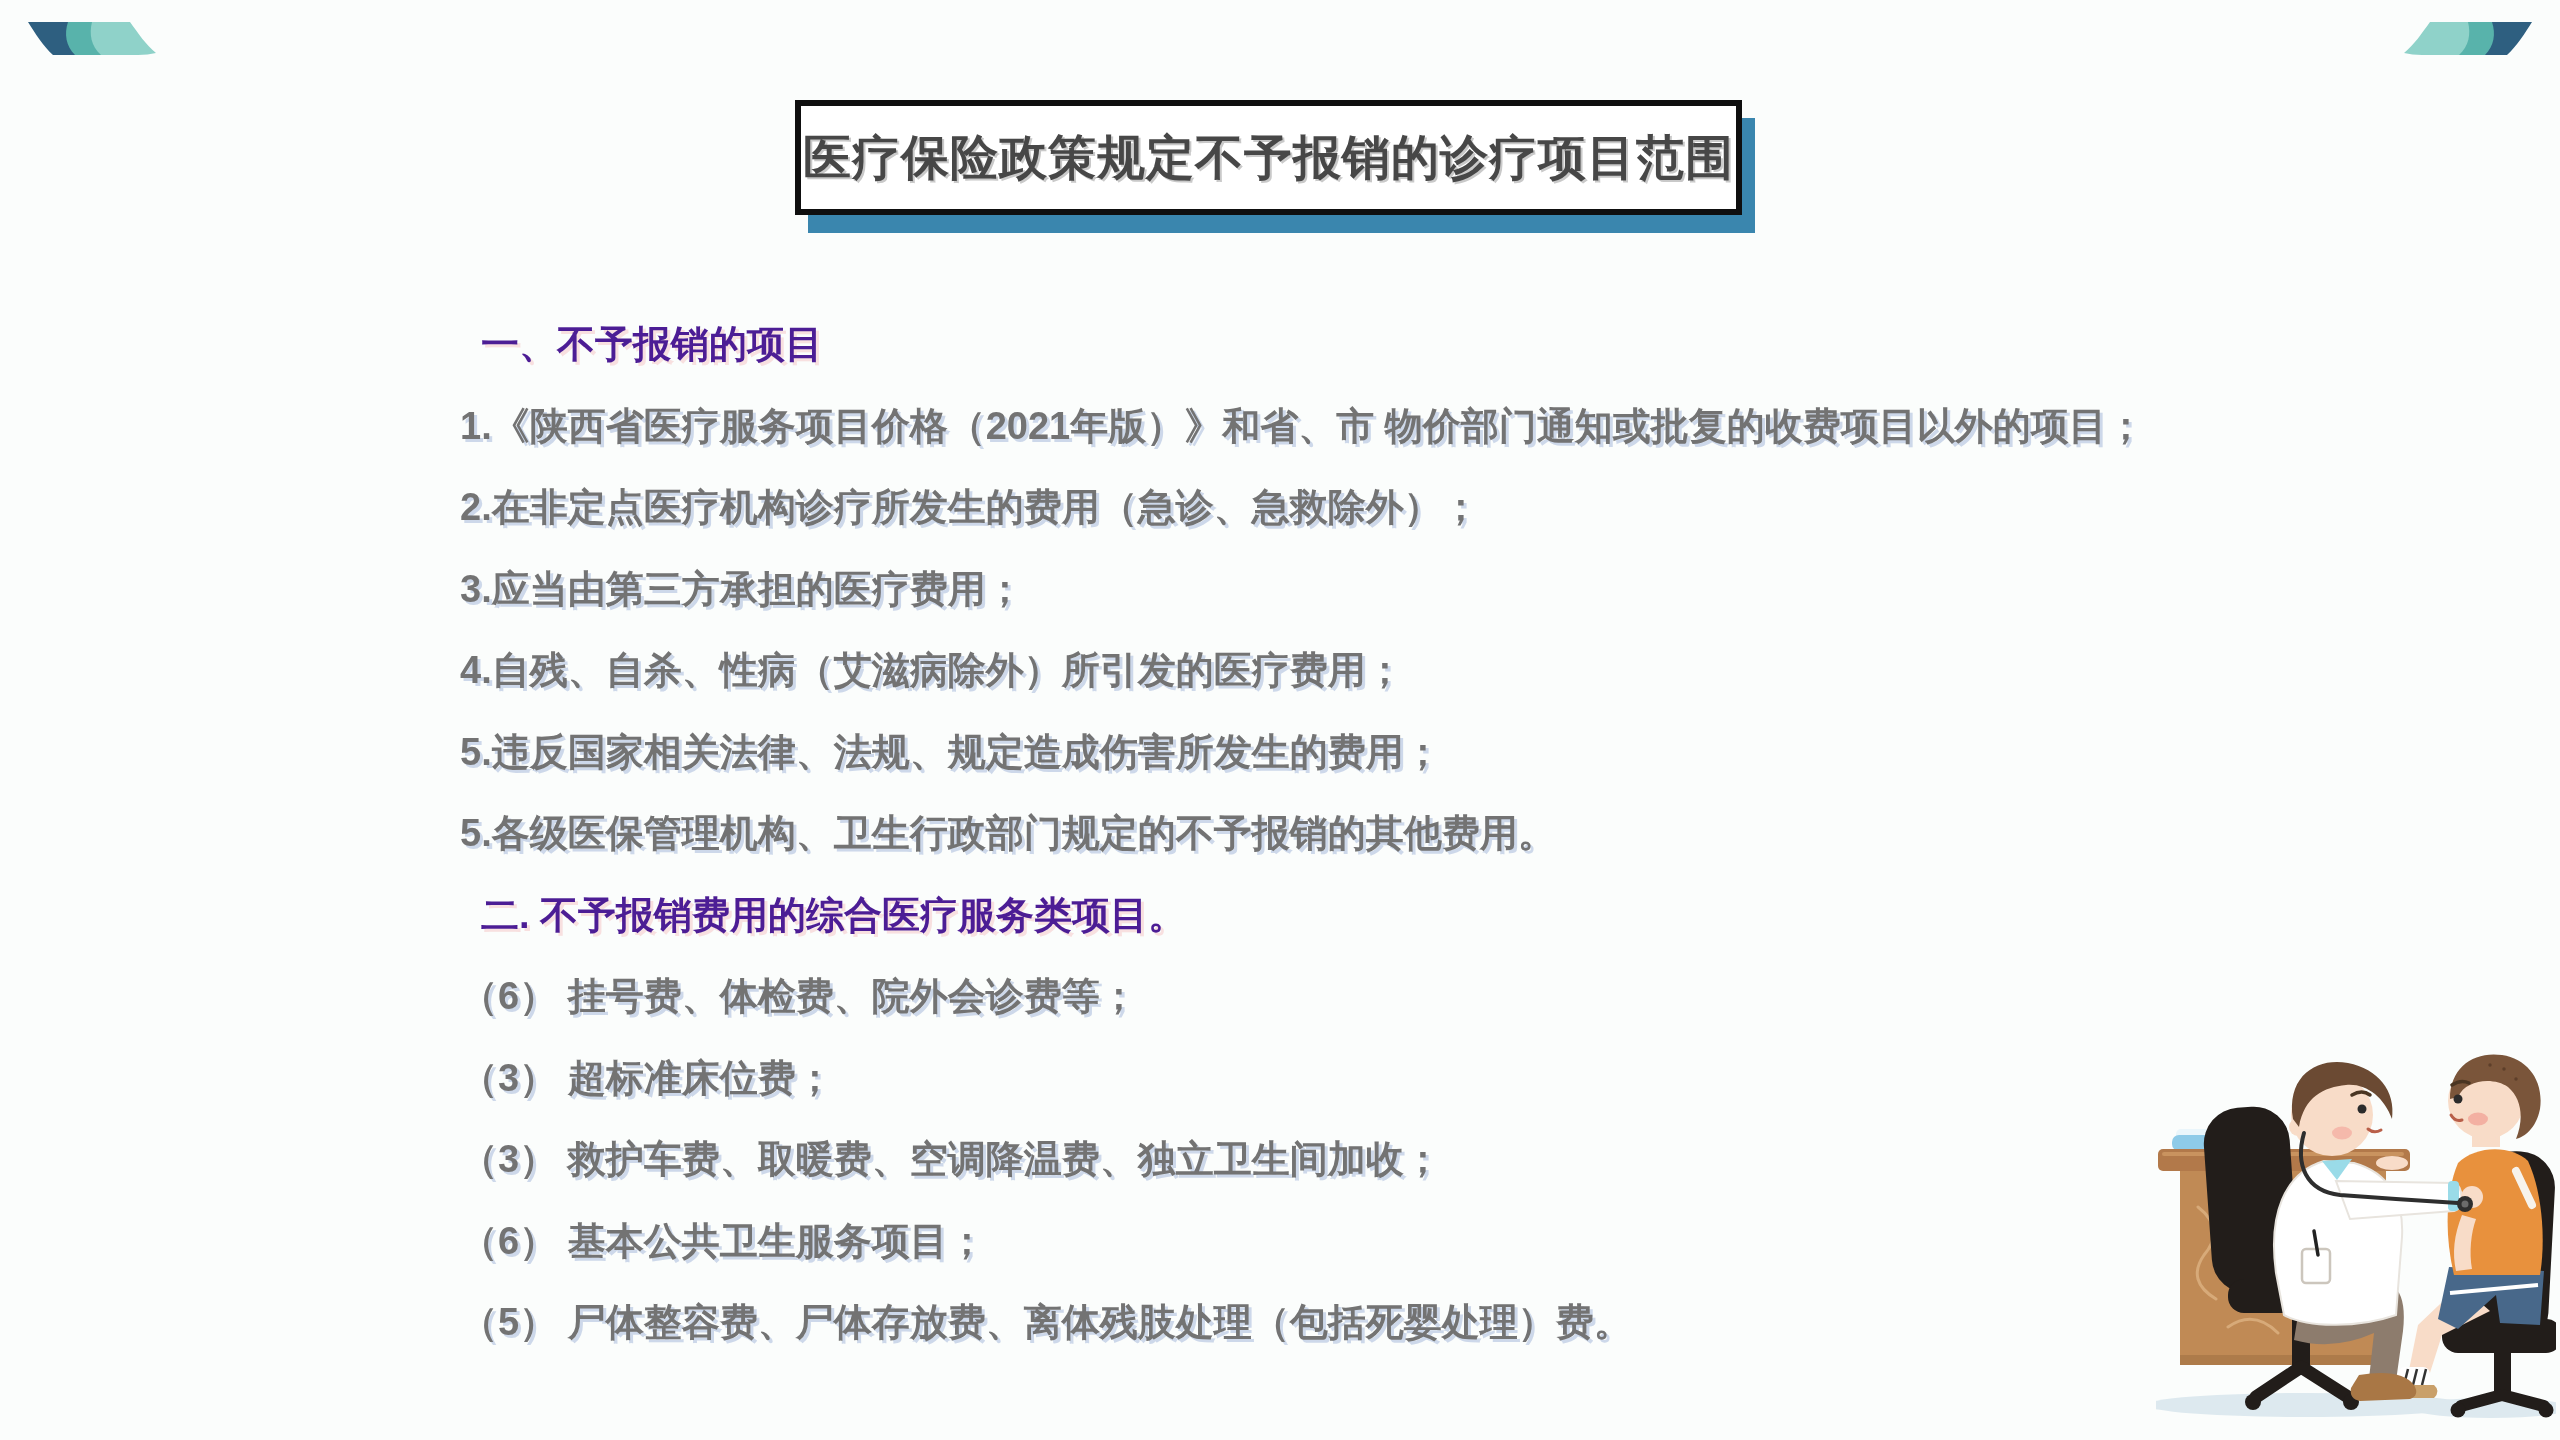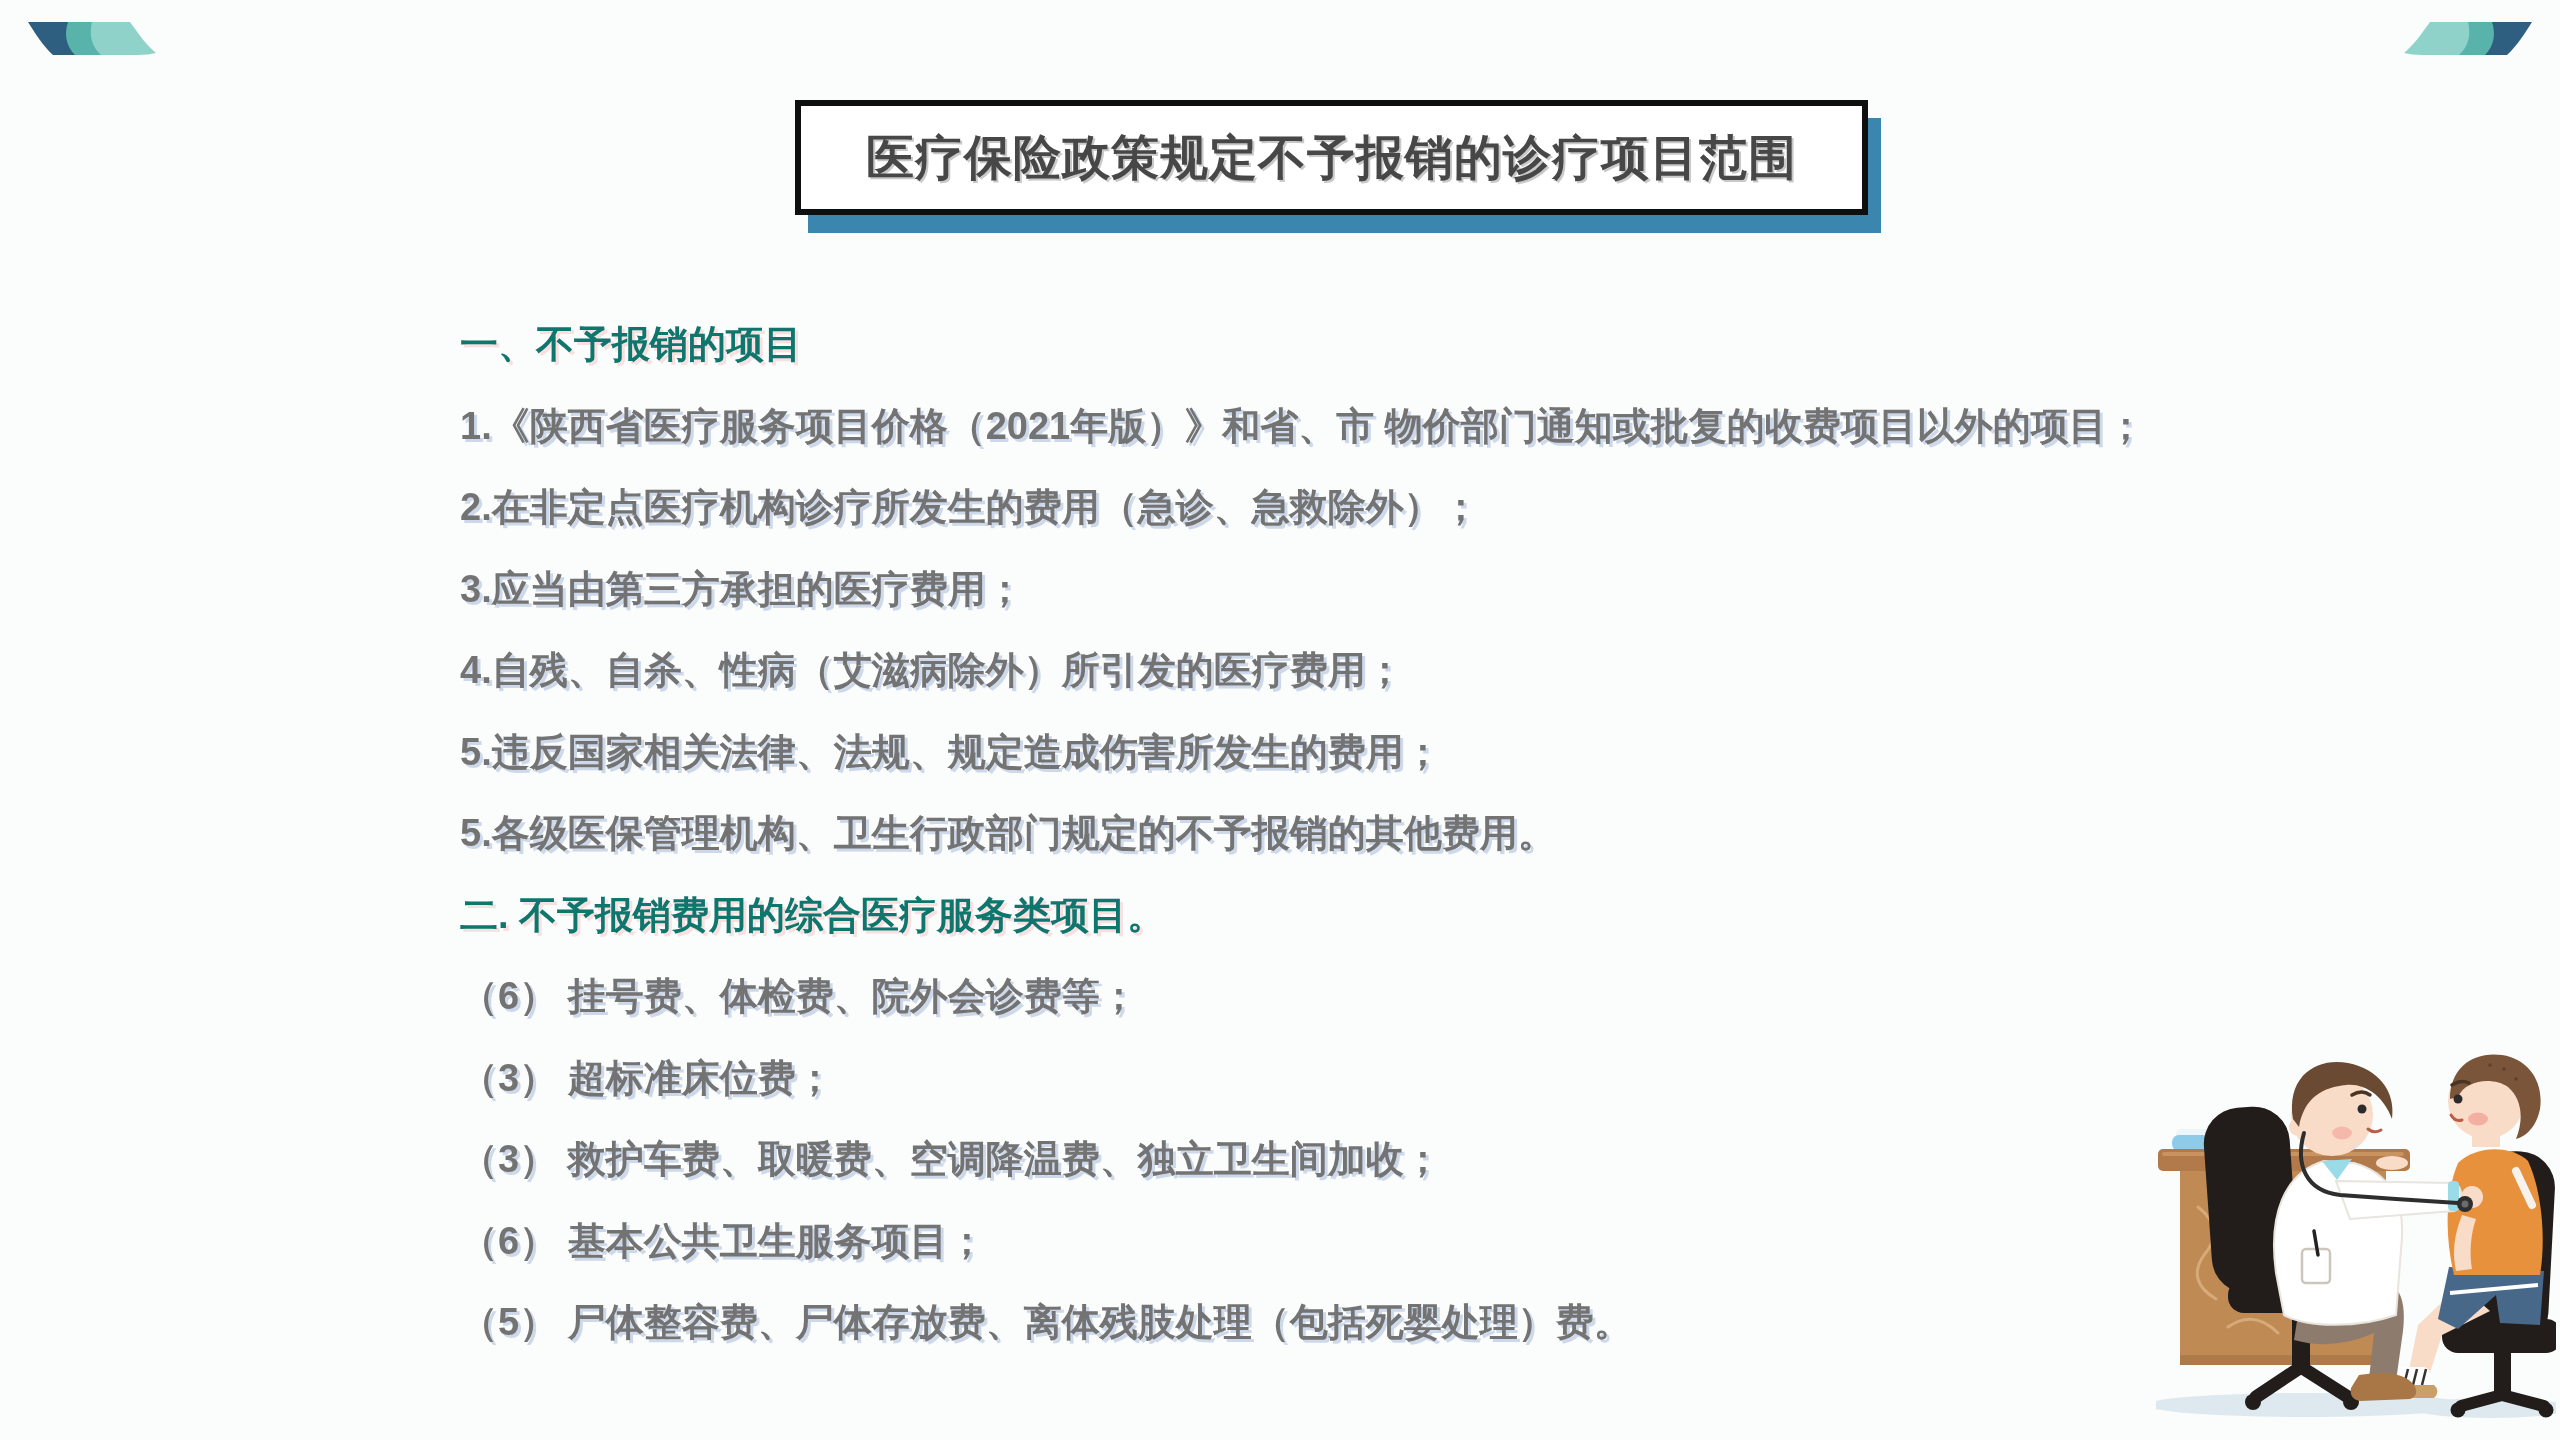--- a/index.html
+++ b/index.html
@@ -6,39 +6,40 @@
   body{
     width:2560px;height:1440px;position:relative;overflow:hidden;
     background:#fbfdfc;
     font-family:"Liberation Sans","DejaVu Sans",sans-serif;
   }
   .deco{position:absolute;top:22px;width:132px;height:33px;}
   .deco-left{left:28px;}
   .deco-right{right:28px;transform:scaleX(-1);}
 
   .title-box{
-    position:absolute;left:795px;top:100px;width:1073px;height:115px;
+    position:absolute;left:795px;top:100px;width:947px;height:115px;
     background:#ffffff;border:6px solid #0f0f0f;box-sizing:border-box;
     box-shadow:13px 18px 0 #3a86ae;
     display:flex;align-items:center;justify-content:center;
   }
   .title-text{
     font-size:48px;font-weight:700;color:#474747;letter-spacing:1px;
     text-shadow:2px 2px 0 #c9c9c9;white-space:pre;
   }
 
   .content{position:absolute;left:460px;top:304px;}
   .line{
     height:81.5px;display:flex;align-items:center;
     font-size:38px;font-weight:700;color:#737373;white-space:pre;
     text-shadow:3px 3px 0 rgba(168,185,218,0.55);
   }
   .line.red{
-    color:#0f766e;
+    color:#4c1d95;
     text-shadow:3px 3px 0 rgba(246,195,195,0.5);
+    margin-left:21px;
   }
 
   .illus{position:absolute;right:4px;bottom:16px;width:400px;height:402px;}
 </style>
 </head>
 <body>
 
 <svg class="deco deco-left" viewBox="0 0 132 33" aria-hidden="true">
   <path d="M60,0 H102 C110,11 118,23 128,31 Q120,33 110,33 H70 C62,24 60,12 60,0 Z" fill="#8fd2c9"></path>
   <path d="M36,0 H64 C61,12 63,24 73,33 H46 C37,24 36,12 36,0 Z" fill="#58b3ab"></path>

